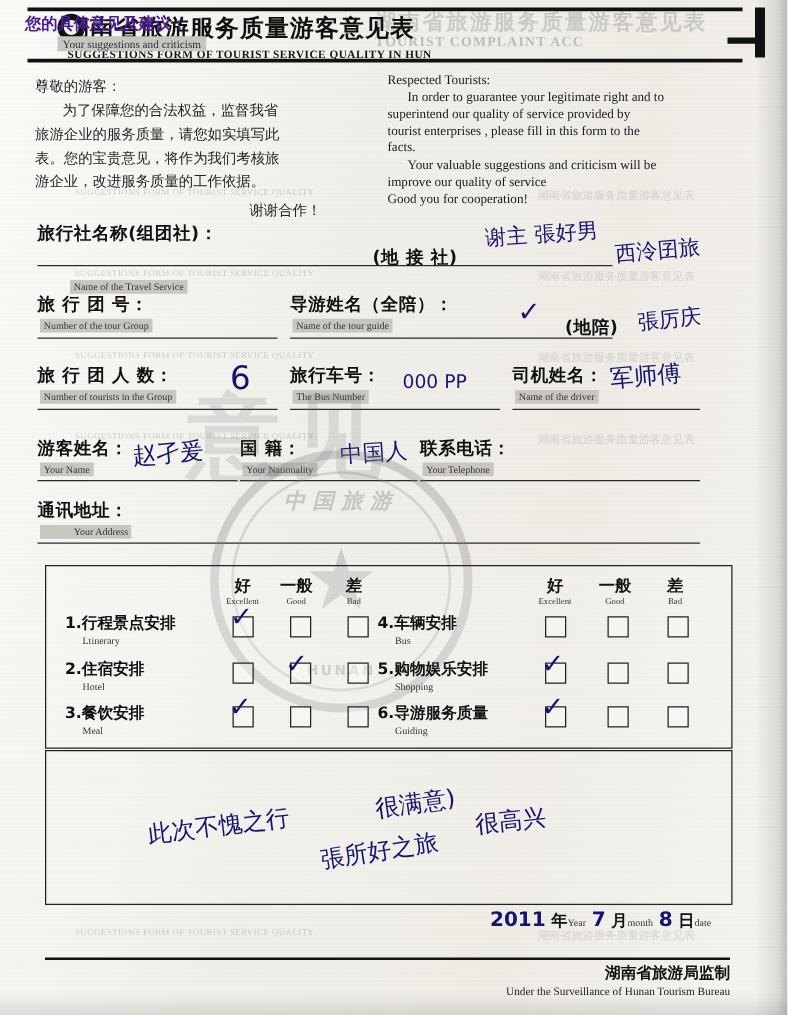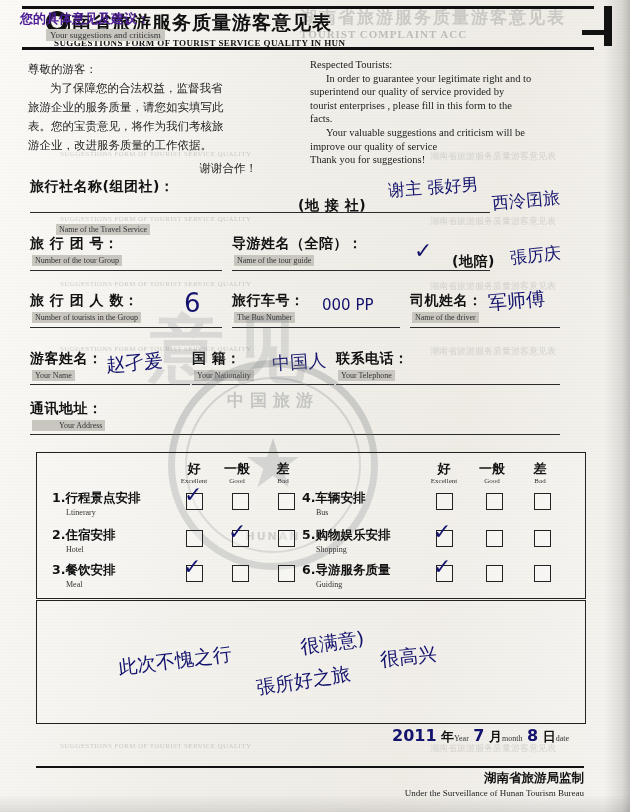--- a/index.html
+++ b/index.html
@@ -188,21 +188,21 @@
   }
   .wm-text-top, .wm-text-bottom {
     position: absolute;
     width: 100%;
     text-align: center;
     font-family: "DejaVu Sans", sans-serif;
     font-weight: bold;
     color: rgba(110,115,120,0.33);
     letter-spacing: 6px;
   }
-  .wm-text-top { top: 22px; font-size: 17px; }
+  .wm-text-top { top: 22px; font-size: 17px; font-style: italic; }
   .wm-text-bottom { bottom: 20px; font-size: 11px; letter-spacing: 2px; }
   .wm-big {
     position: absolute;
     left: 150px; top: 300px;
     font-family: "DejaVu Sans", sans-serif;
     font-size: 74px;
     font-weight: bold;
     color: rgba(105,112,120,0.18);
     letter-spacing: 8px;
     pointer-events: none;
@@ -384,21 +384,21 @@
   </div>
 
   <div class="intro-en">
     <div>Respected Tourists:</div>
     <div><span class="ind"></span><span>In order to guarantee your legitimate right and to</span></div>
     <div>superintend our quality of service provided by</div>
     <div>tourist enterprises , please  fill  in this form to the</div>
     <div>facts.</div>
     <div><span class="ind"></span><span>Your valuable suggestions and criticism will be</span></div>
     <div>improve our quality of service</div>
-    <div>Thank you for suggestions!</div>
+    <div>Good you for cooperation!</div>
   </div>
 
   <div class="field-label" style="left:30px; top:178px;">旅行社名称(组团社)：</div>
   <div class="field-sub" style="left:56px; top:198px;margin-top:26px;">Name  of   the  Travel   Service</div>
   <div class="rule" style="left:30px; top:212px; width:460px;"></div>
   <div class="field-label" style="left:298px; top:197px;">(地 接 社)</div>
   <div class="hand" style="left:388px; top:176px; font-size:17px; transform:rotate(-4deg);">谢主 張好男</div>
   <div class="hand" style="left:492px; top:189px; font-size:17px; transform:rotate(-5deg);">西泠囝旅</div>
 
   <div class="field-label" style="left:30px; top:235px;">旅 行 团 号：</div>

